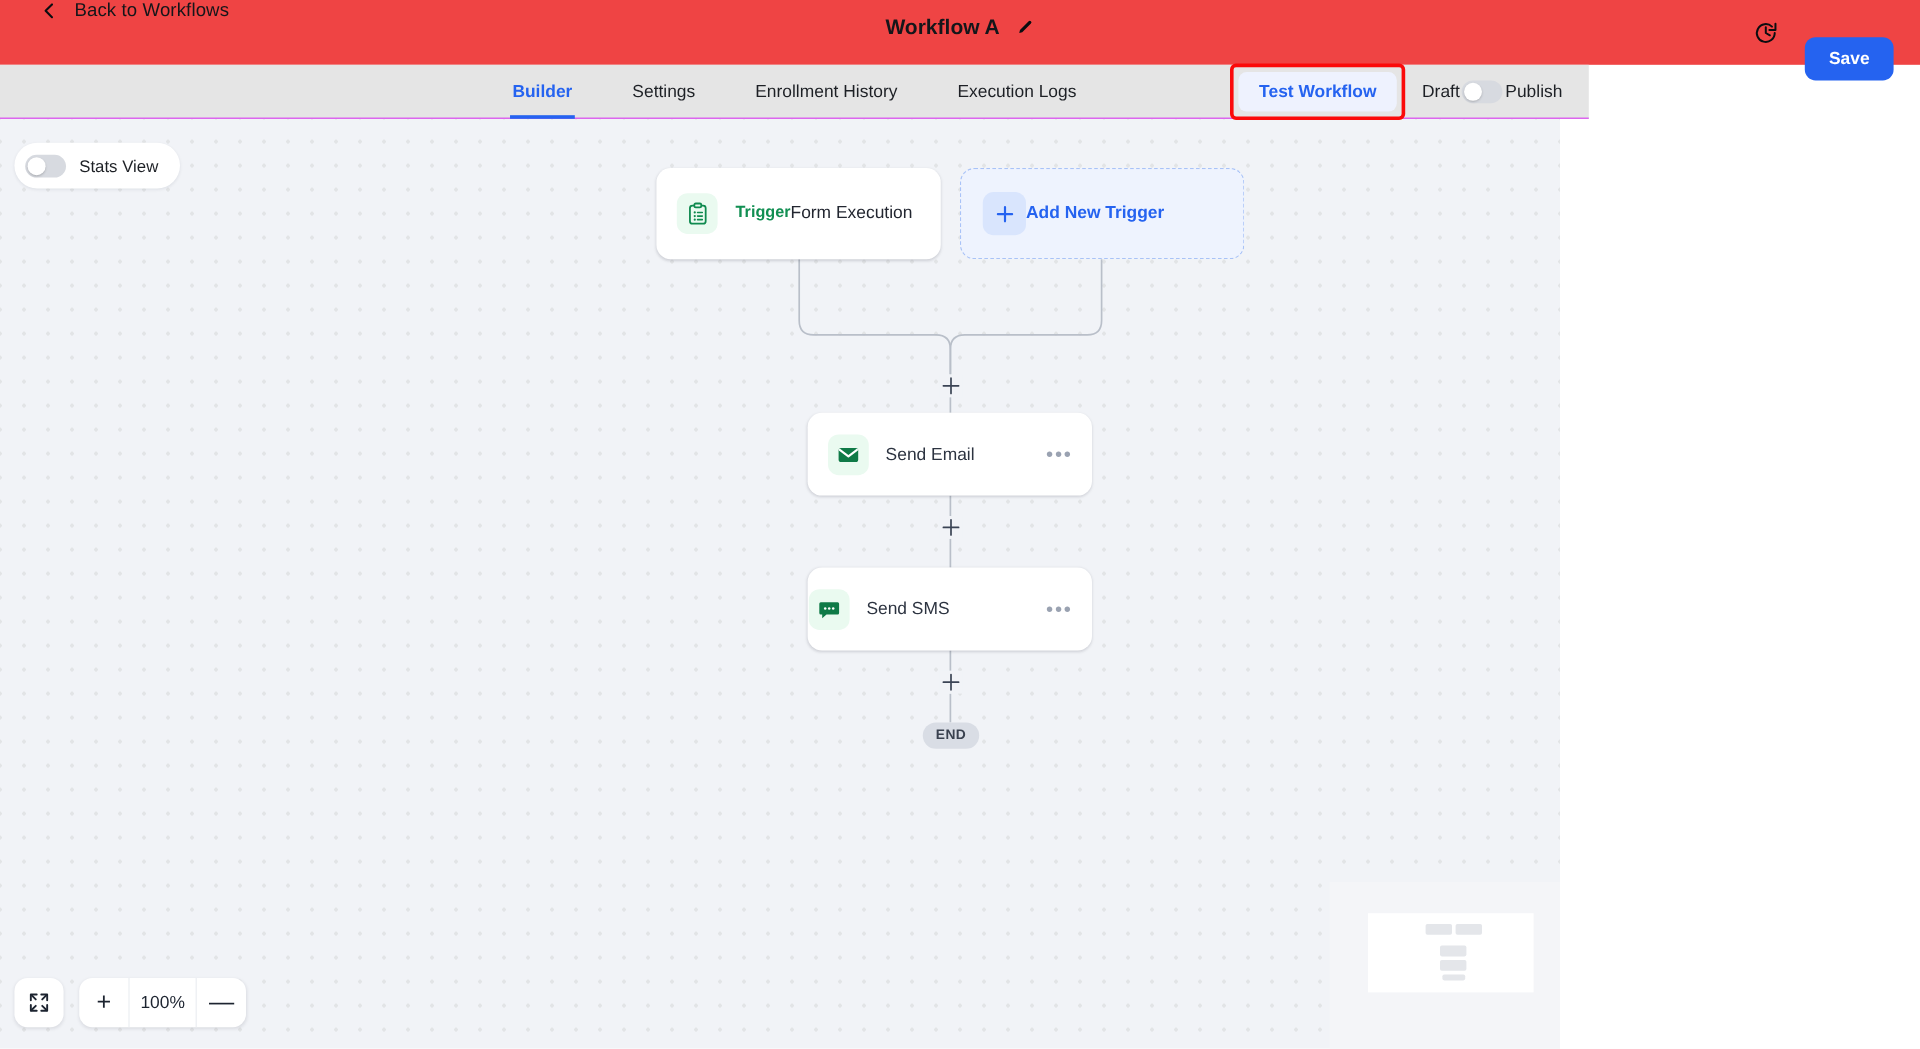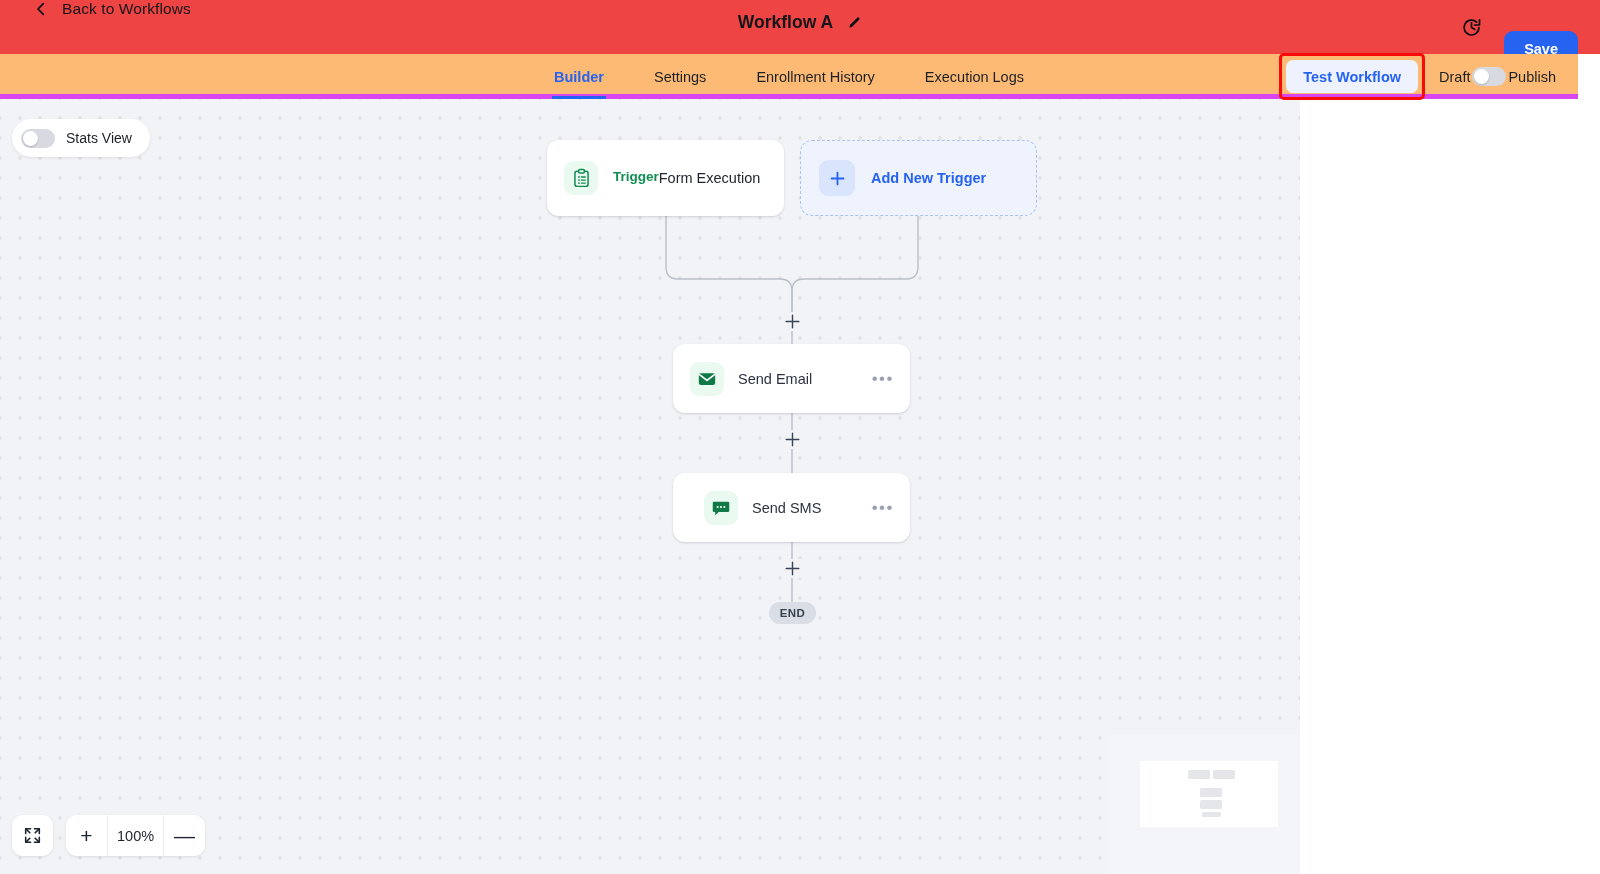--- a/index.html
+++ b/index.html
@@ -49,23 +49,23 @@
     margin-top: 44px;
   }
   .save-dot {
     position: absolute; top: -4px; right: -4px;
     width: 13px; height: 13px; border-radius: 50%;
     background: #1fc16b; border: 2px solid #ffffff;
   }
 
   
   .tabbar {
-    position: absolute; top: 54px; left: 0; width: 1578px; height: 45px;
-    background: #fdba74;
-    border-bottom: 5px solid #d946ef;
+    position: absolute; top: 54px; left: 0; width: 1324px; height: 45px;
+    background: #e5e5e5;
+    border-bottom: 1px solid #d946ef;
     z-index: 40;
   }
   .tabs {
     position: absolute; left: 50%; transform: translateX(-50%);
     top: 0; height: 45px;
     display: flex; align-items: stretch; gap: 46px;
   }
   .tab {
     display: flex; align-items: center;
     font-size: 14.5px; color: #1d2025;
@@ -157,31 +157,31 @@
     color: #9aa2b1; font-size: 17px; letter-spacing: 1.5px;
     line-height: 8px; cursor: pointer;
   }
 
   
   #trigger-node { left: 547px; top: 41px; width: 237px; height: 76px; padding: 0 17px; gap: 15px; }
   
   #add-trigger {
     position: absolute; left: 800px; top: 41px; width: 237px; height: 76px;
     background: #eef3fe; border: 1.5px dashed #a9c3f7; border-radius: 12px;
-    display: flex; align-items: center; gap: 16px; padding: 0 18px;
+    display: flex; align-items: center; padding: 0 18px;
     cursor: pointer;
   }
   .plus-box {
     width: 36px; height: 36px; border-radius: 9px; background: #d9e5fd;
     display: flex; align-items: center; justify-content: center; flex: none;
   }
   .add-trigger-label { font-size: 14.5px; font-weight: bold; color: #2563f0; }
 
   #email-node { left: 673px; top: 245px; width: 237px; height: 69px; padding: 0 17px; gap: 14px; }
-  #sms-node   { left: 673px; top: 374px; width: 237px; height: 69px; padding: 0 31px; gap: 14px; }
+  #sms-node   { left: 673px; top: 374px; width: 237px; height: 69px; padding: 0 1px; gap: 14px; }
 
   .plus-handle {
     position: absolute; color: #3b4455;
     font-size: 19px; line-height: 19px;
     width: 19px; height: 19px; text-align: center;
     cursor: pointer;
     background: #f1f3f7;
   }
   #plus-1 { left: 783px; top: 213px; }
   #plus-2 { left: 783px; top: 331px; }

